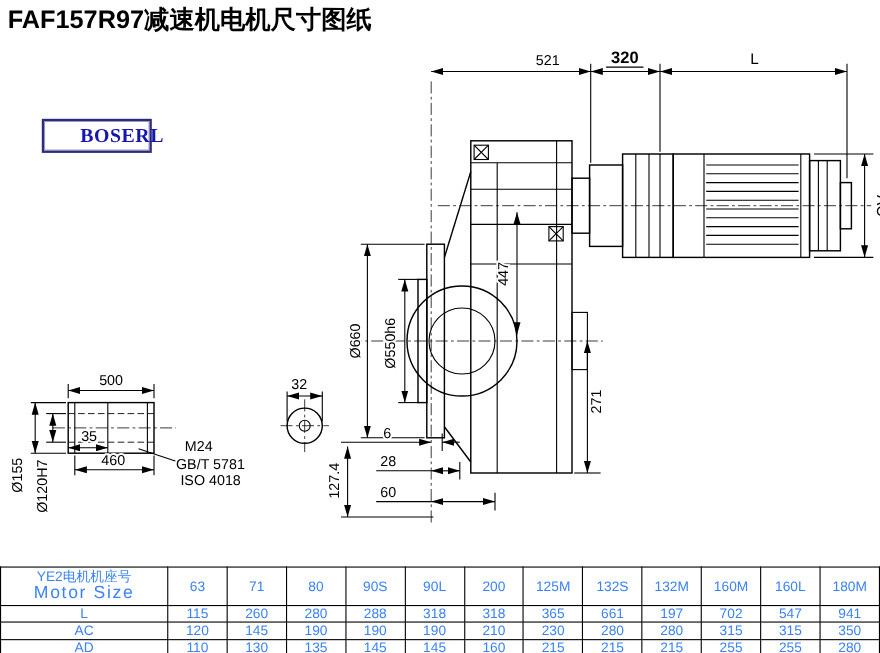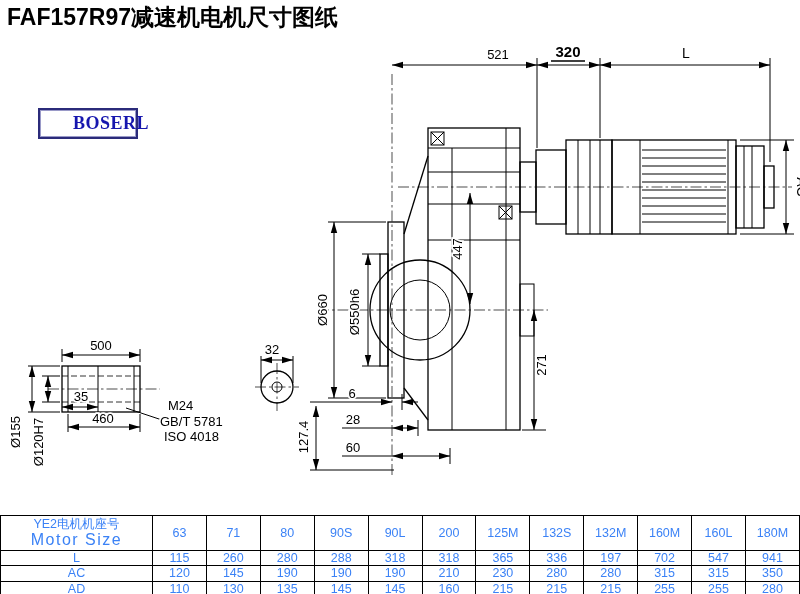--- a/index.html
+++ b/index.html
@@ -261,21 +261,21 @@
       </tr>
       <tr class="data">
         <td>L</td>
         <td>115</td>
         <td>260</td>
         <td>280</td>
         <td>288</td>
         <td>318</td>
         <td>318</td>
         <td>365</td>
-        <td>336</td>
+        <td>661</td>
         <td>197</td>
         <td>702</td>
         <td>547</td>
         <td>941</td>
       </tr>
       <tr class="data">
         <td>AC</td>
         <td>120</td>
         <td>145</td>
         <td>190</td>

